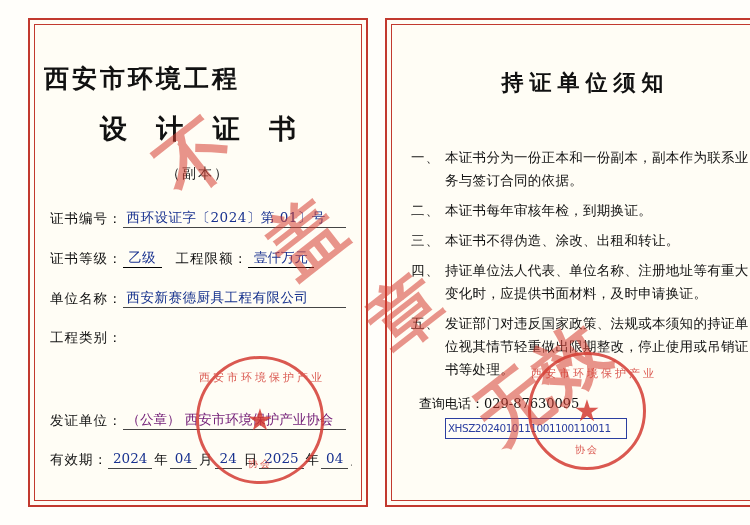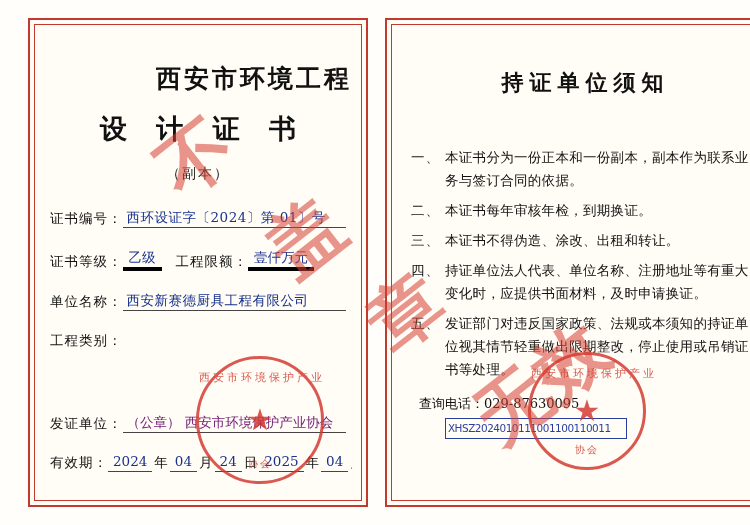--- a/index.html
+++ b/index.html
@@ -46,21 +46,21 @@
   .panel-right { left: 385px; width: 395px; }
 
   .panel-inner {
     position: absolute;
     left: 14px; top: 14px; right: 14px; bottom: 14px;
     overflow: hidden;
   }
 
   
   .title-main {
-    text-align: right;
+    text-align: left;
     color: #111111;
     font-family: "DejaVu Serif", serif;
     font-weight: bold;
     font-size: 25px;
     letter-spacing: 3px;
     margin-top: 28px;
   }
   .title-sub {
     text-align: center;
     color: #111111;
@@ -115,21 +115,21 @@
     align-items: flex-end;
     font-size: 13.5px;
     color: #111111;
     font-family: "DejaVu Serif", serif;
     margin-bottom: 21px;
     white-space: nowrap;
   }
   .two-col .seg { display: flex; align-items: flex-end; }
   .two-col .seg-val {
     color: #18318f;
-    border-bottom: 4px solid #000000;
+    border-bottom: 1px solid #000000;
     padding: 0 6px 1px 6px;
     line-height: 17px;
   }
   .gap { width: 14px; }
 
   .multiline-value {
     color: #18318f;
     font-family: "DejaVu Serif", serif;
     font-size: 13.5px;
     line-height: 20px;

